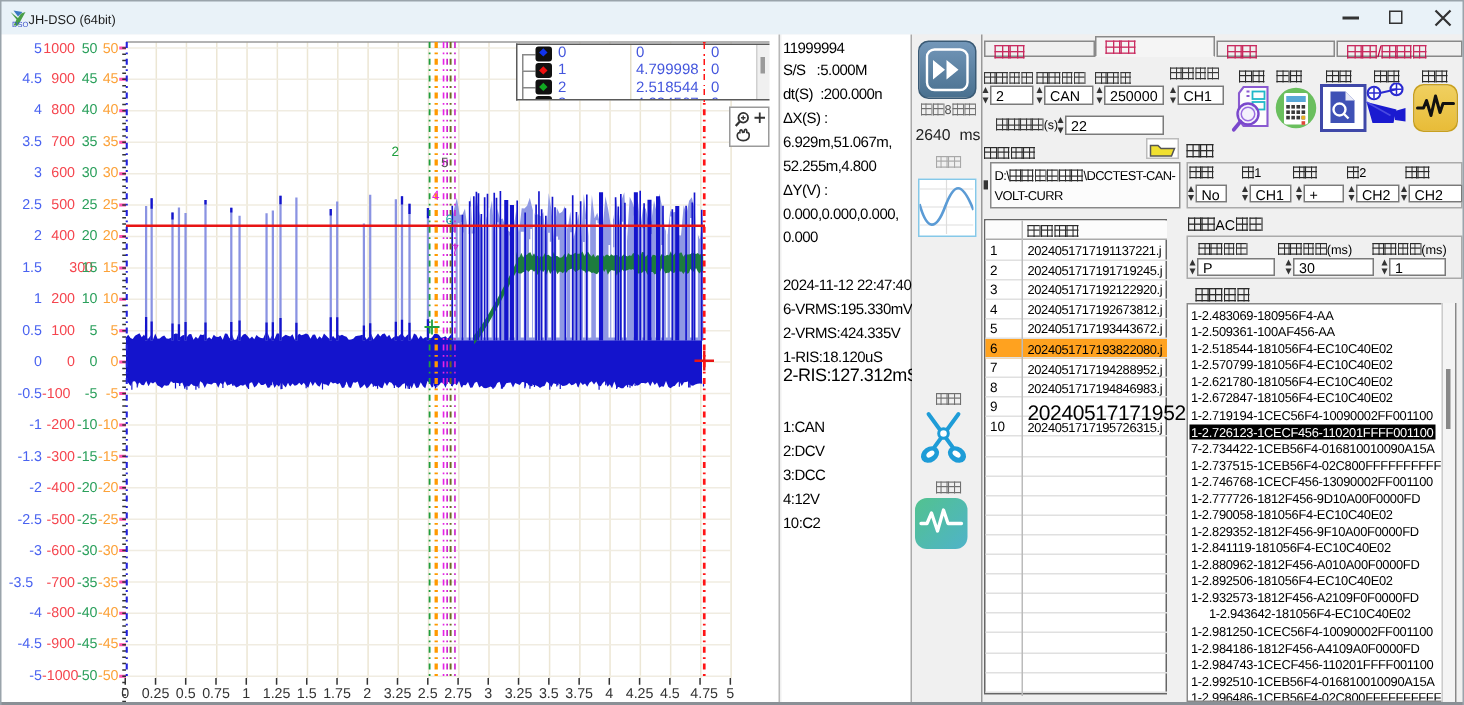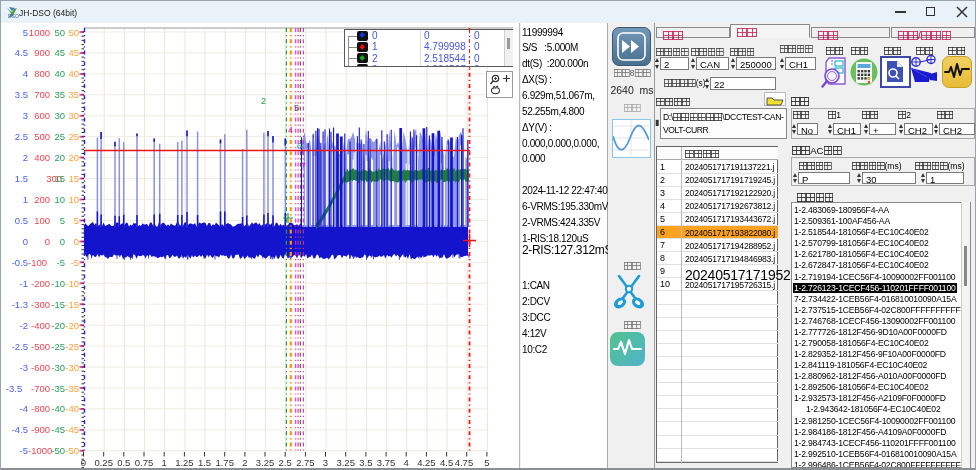--- a/index.html
+++ b/index.html
@@ -203,21 +203,21 @@
 <div class="abs" style="top:457px;left:253.0px;width:24px;text-align:center;font-size:9.5px;color:#333">3.25</div>
 <div class="abs" style="top:457px;left:273.2px;width:24px;text-align:center;font-size:9.5px;color:#333">2.5</div>
 <div class="abs" style="top:457px;left:293.4px;width:24px;text-align:center;font-size:9.5px;color:#333">2.75</div>
 <div class="abs" style="top:457px;left:313.5px;width:24px;text-align:center;font-size:9.5px;color:#333">3</div>
 <div class="abs" style="top:457px;left:333.7px;width:24px;text-align:center;font-size:9.5px;color:#333">3.25</div>
 <div class="abs" style="top:457px;left:353.9px;width:24px;text-align:center;font-size:9.5px;color:#333">3.5</div>
 <div class="abs" style="top:457px;left:374.1px;width:24px;text-align:center;font-size:9.5px;color:#333">3.75</div>
 <div class="abs" style="top:457px;left:394.2px;width:24px;text-align:center;font-size:9.5px;color:#333">4</div>
 <div class="abs" style="top:457px;left:414.4px;width:24px;text-align:center;font-size:9.5px;color:#333">4.25</div>
 <div class="abs" style="top:457px;left:434.6px;width:24px;text-align:center;font-size:9.5px;color:#333">4.5</div>
-<div class="abs" style="top:457px;left:454.7px;width:24px;text-align:left;font-size:9.5px;color:#333">4.75</div>
+<div class="abs" style="top:457px;left:454.7px;width:24px;text-align:right;font-size:9.5px;color:#333">4.75</div>
 <div class="abs" style="top:457px;left:474.9px;width:24px;text-align:center;font-size:9.5px;color:#333">5</div>
 <div class="abs" style="left:344px;top:29px;width:169px;height:38px;background:#fff;border:1px solid #5a5a5a;border-right:none;overflow:hidden">
     <div class="abs" style="left:75px;top:0;width:1px;height:38px;background:#e4ddc8"></div>
     <div class="abs" style="left:159px;top:0;width:10px;height:38px;background:#f0f0f0;border-left:1px solid #d0d0d0"></div>
     <div class="abs" style="left:162px;top:8px;width:3px;height:11px;background:#9a9a9a"></div>
     <div class="abs" style="left:3px;top:5.5px;width:9px;height:1px;background:#888"></div>
     <div class="abs" style="left:3px;top:5.5px;width:1px;height:11.3px;background:#888"></div>
     <div class="abs" style="left:12px;top:0.5px;width:11px;height:10px;background:#111;border-radius:2px"></div>
     <div class="abs" style="left:15.3px;top:3.3px;width:4.4px;height:4.4px;background:#1133ee;transform:rotate(45deg)"></div>
     <div class="abs" style="left:27px;top:0.0px;font-size:10px;color:#4456dd">0</div>

